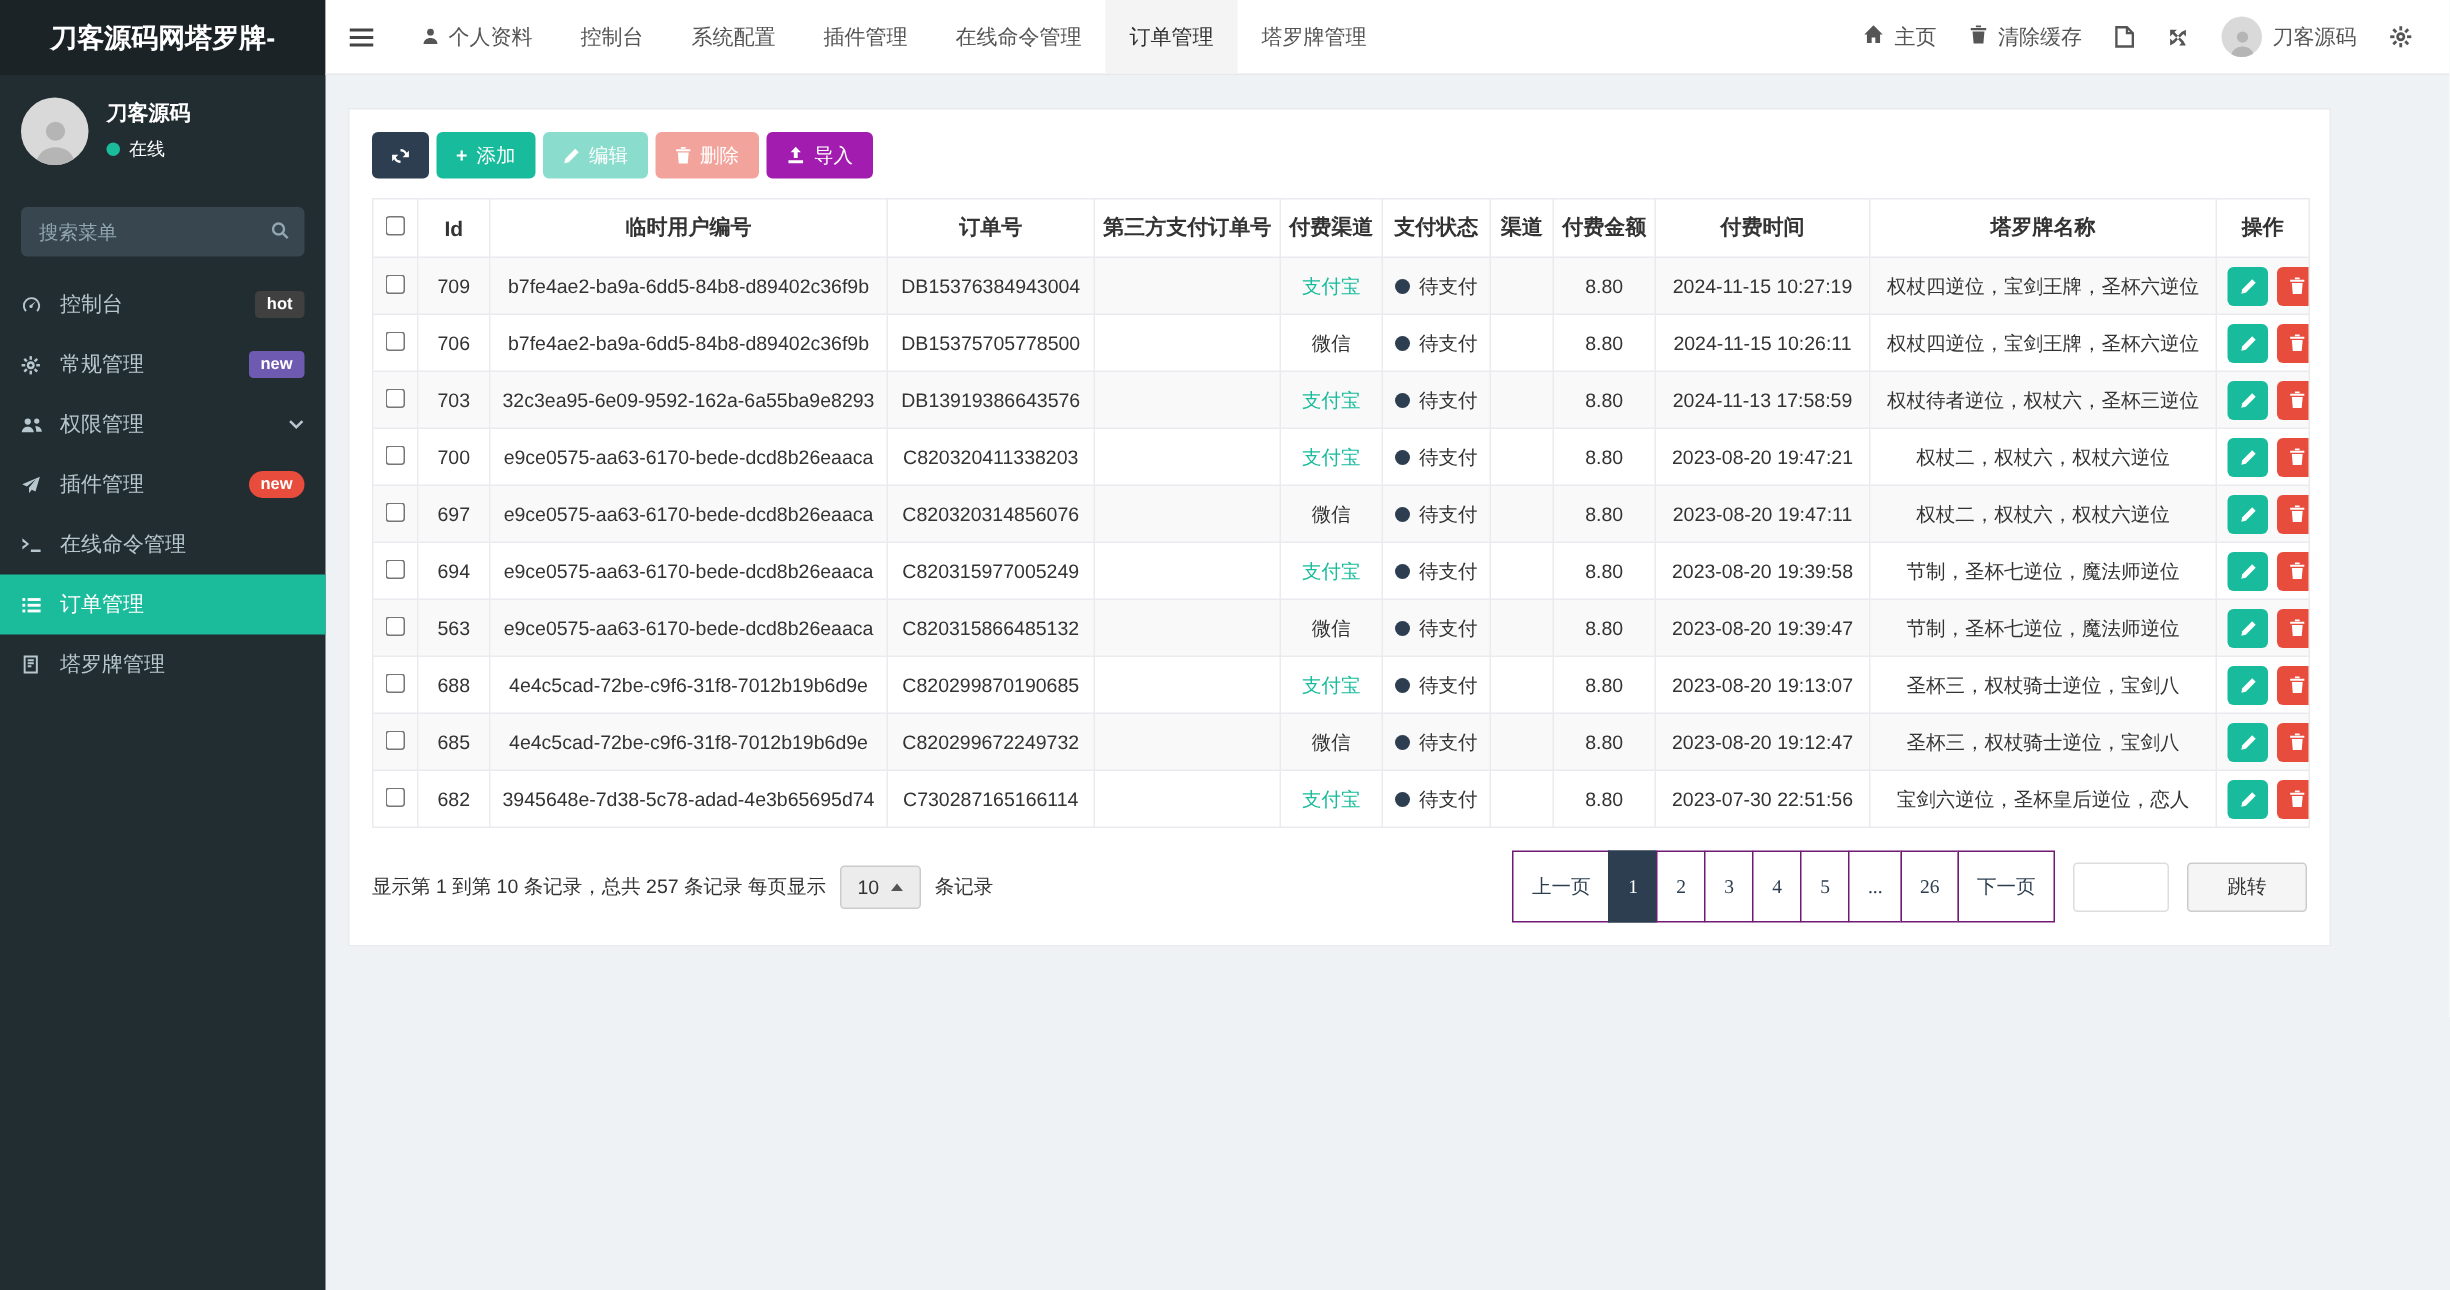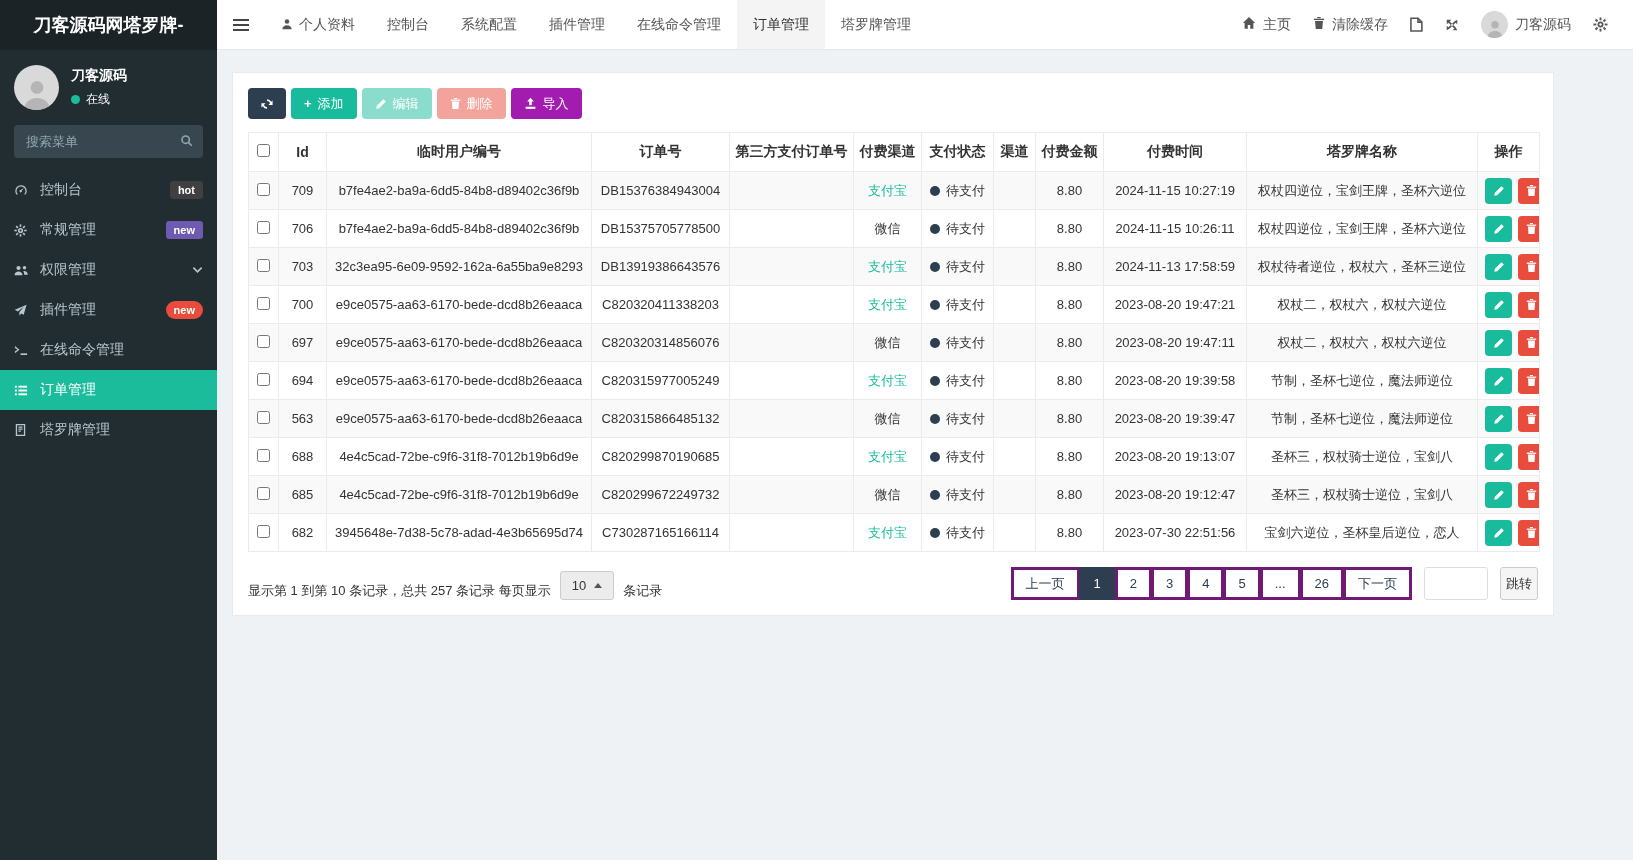--- a/index.html
+++ b/index.html
@@ -7,21 +7,21 @@
   body{font-family:"Liberation Sans","DejaVu Sans",sans-serif;font-size:14px;color:#333;background:#eff2f5;display:flex}
 
   
   .sidebar{width:217px;height:860px;background:#222d32;flex-shrink:0;display:flex;flex-direction:column}
   .brand{height:50px;line-height:50px;text-align:center;color:#fff;font-size:18px;font-weight:bold;background:#1b2327;white-space:nowrap;overflow:hidden}
   .user-panel{display:flex;align-items:center;gap:12px;padding:15px 14px 12px}
   .avatar{width:45px;height:45px;border-radius:50%;background:#d9d9d9;display:flex;align-items:flex-end;justify-content:center;overflow:hidden;color:#b5b5b5}
   .user-name{color:#fff;font-weight:bold;font-size:14px;margin-bottom:6px}
   .user-status{color:#fff;font-size:12px;display:flex;align-items:center;gap:6px}
   .dot{width:9px;height:9px;border-radius:50%;background:#1abc9c;display:inline-block}
-  .menu-search{margin:3px 14px 12px;position:relative}
+  .menu-search{margin:16px 14px 12px;position:relative}
   .menu-search input{width:100%;height:33px;background:#38474f;border:none;border-radius:4px;color:#ccc;padding:0 30px 0 12px;font-size:13px;outline:none;font-family:inherit}
   .menu-search input::placeholder{color:#91a6b0}
   .search-glyph{position:absolute;right:10px;top:9px;color:#91a6b0}
   .menu{display:flex;flex-direction:column}
   .menu-item{display:flex;align-items:center;height:40px;padding:0 14px;color:#b8c7ce;font-size:14px;text-decoration:none;cursor:pointer}
   .menu-item.active{background:#1abc9c;color:#fff}
   .mi-icon{width:24px;display:inline-flex;justify-content:flex-start;align-items:center}
   .mi-label{margin-left:2px}
   .badge{margin-left:auto;font-size:11px;font-weight:bold;color:#fff;padding:2px 8px;border-radius:3px;line-height:1.3}
   .badge.pill{border-radius:10px}
@@ -62,29 +62,29 @@
   tbody tr:nth-child(odd){background:#f9f9f9}
   .link-green{color:#18bc9c;cursor:pointer}
   .status-cell{display:inline-flex;align-items:center;gap:6px}
   .status-dot{width:10px;height:10px;border-radius:50%;background:#2c3e50;display:inline-block}
   .op-btn{width:27px;height:26px;border:none;border-radius:4px;color:#fff;display:inline-flex;align-items:center;justify-content:center;cursor:pointer;margin:0 3px;vertical-align:middle}
   .op-edit{background:#18bc9c}
   .op-del{background:#e74c3c}
   .watermark{position:absolute;left:452px;top:252px;font-size:44px;font-weight:bold;letter-spacing:6px;color:rgba(160,166,175,.35);pointer-events:none;user-select:none}
 
   
-  .pager{display:flex;align-items:flex-end;margin-top:15px;font-size:13px;color:#333}
+  .pager{display:flex;align-items:center;margin-top:15px;font-size:13px;color:#333}
   .page-size{display:inline-flex;align-items:center;gap:8px;border:1px solid #ccc;background:#ececec;border-radius:3px;padding:6px 11px;margin:0 9px;cursor:pointer;font-size:13px}
   .caret-up{width:0;height:0;border-left:4px solid transparent;border-right:4px solid transparent;border-bottom:5px solid #555}
   .caret-down{width:0;height:0;border-left:4px solid transparent;border-right:4px solid transparent;border-top:5px solid #555}
   .pages{margin-left:auto;display:flex;align-items:center}
-  .pg{min-width:33px;height:33px;padding:0 12px;border:3px solid #701a75;background:#fff;color:#2c3e50;display:inline-flex;align-items:center;justify-content:center;font-size:13px;cursor:pointer;margin-left:-1px;font-family:Liberation Sans, sans-serif}
+  .pg{min-width:33px;height:48px;padding:0 12px;border:1px solid #701a75;background:#fff;color:#2c3e50;display:inline-flex;align-items:center;justify-content:center;font-size:13px;cursor:pointer;margin-left:-1px;font-family:Liberation Serif, serif}
   .pg.active{background:#2c3e50;color:#fff;border-color:#2c3e50}
   .jump-input{width:64px;height:33px;border:1px solid #ddd;border-radius:3px;margin-left:12px;outline:none;padding:0 6px;font-family:inherit}
-  .jump-btn{height:33px;padding:0 5px;border:1px solid #ccc;background:#f5f5f5;border-radius:3px;margin-left:12px;font-size:13px;color:#333;cursor:pointer;font-family:inherit}
+  .jump-btn{height:33px;padding:0 26px;border:1px solid #ccc;background:#f5f5f5;border-radius:3px;margin-left:12px;font-size:13px;color:#333;cursor:pointer;font-family:inherit}
 </style>
 </head>
 <body>
 
 <aside class="sidebar">
   <div class="brand">刀客源码网塔罗牌-</div>
   <div class="user-panel">
     <div class="avatar">
       <svg width="34" height="34" viewBox="0 0 16 16" fill="currentColor">
           <circle cx="8" cy="5.4" r="3"></circle>

